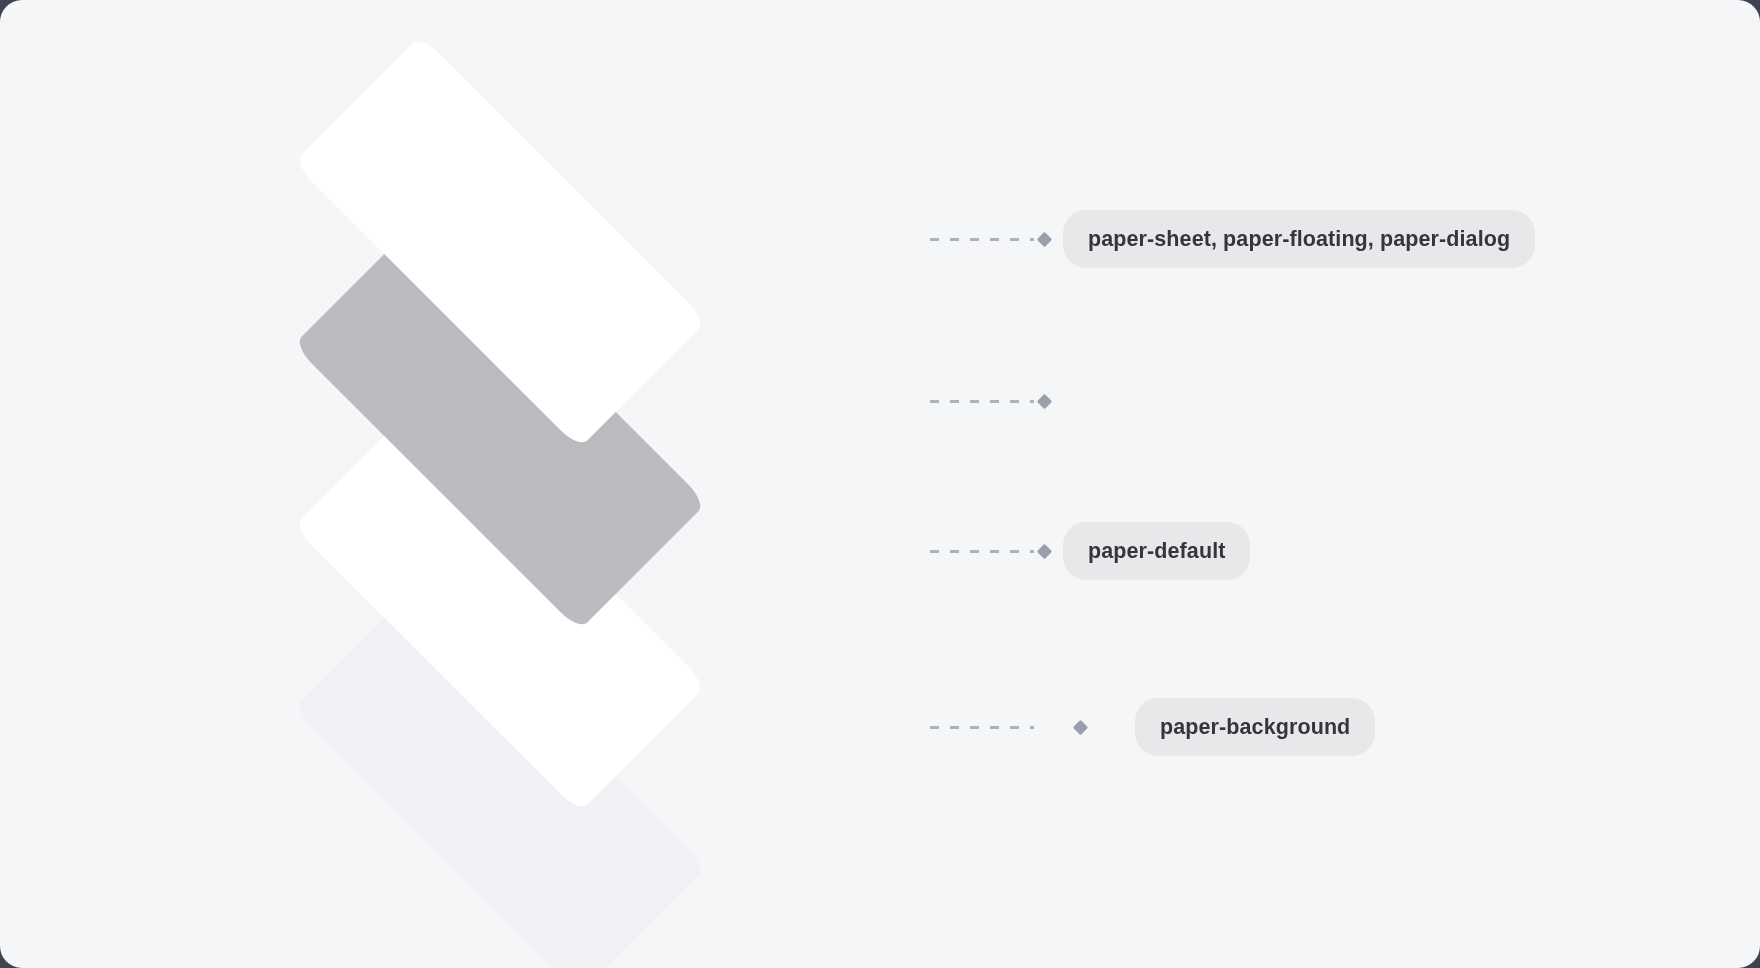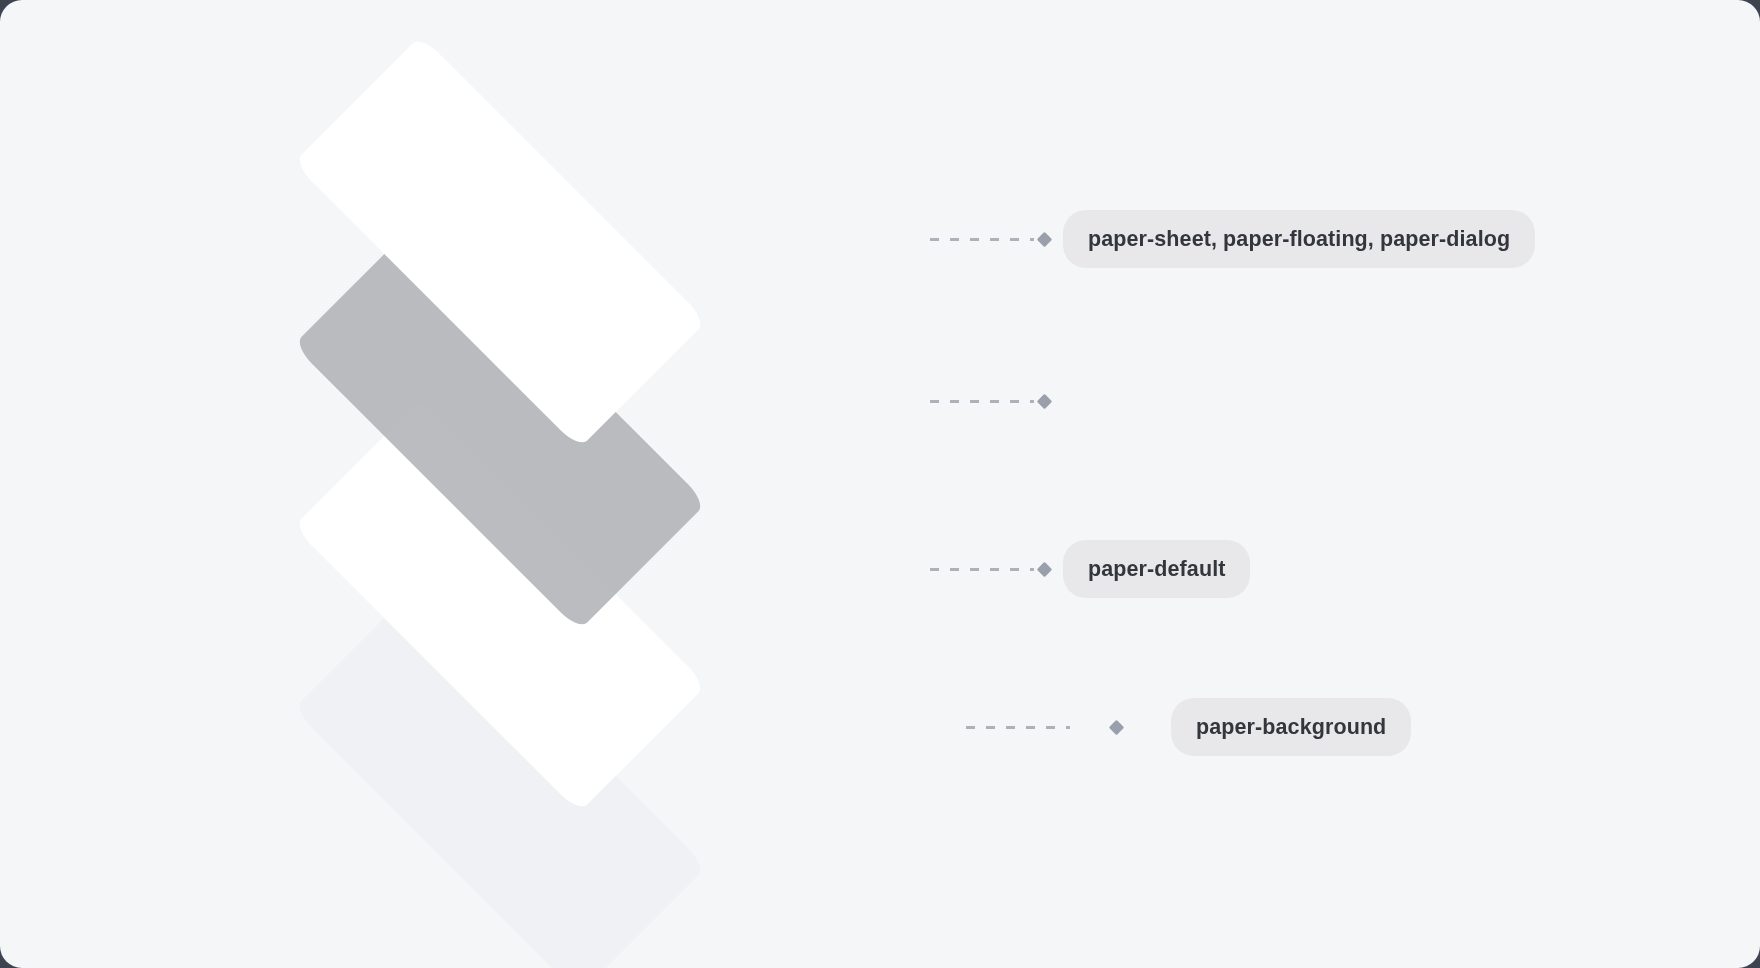--- a/index.html
+++ b/index.html
@@ -51,22 +51,22 @@
   
   .anno {
     position: absolute;
     display: flex;
     align-items: center;
     height: 46px;
   }
 
   .anno-1 { left: 930px; top: 216px; }
   .anno-2 { left: 930px; top: 378px; }
-  .anno-3 { left: 930px; top: 546px; }
-  .anno-4 { left: 966px; top: 704px; gap: 36px; }
+  .anno-3 { left: 930px; top: 528px; }
+  .anno-4 { left: 930px; top: 704px; gap: 36px; }
 
   .leader {
     width: 104px;
     height: 3px;
     background-image: linear-gradient(to right, #a9adb6 0 9px, transparent 9px 20px);
     background-size: 20px 3px;
     background-repeat: repeat-x;
     opacity: 0.95;
   }
 

